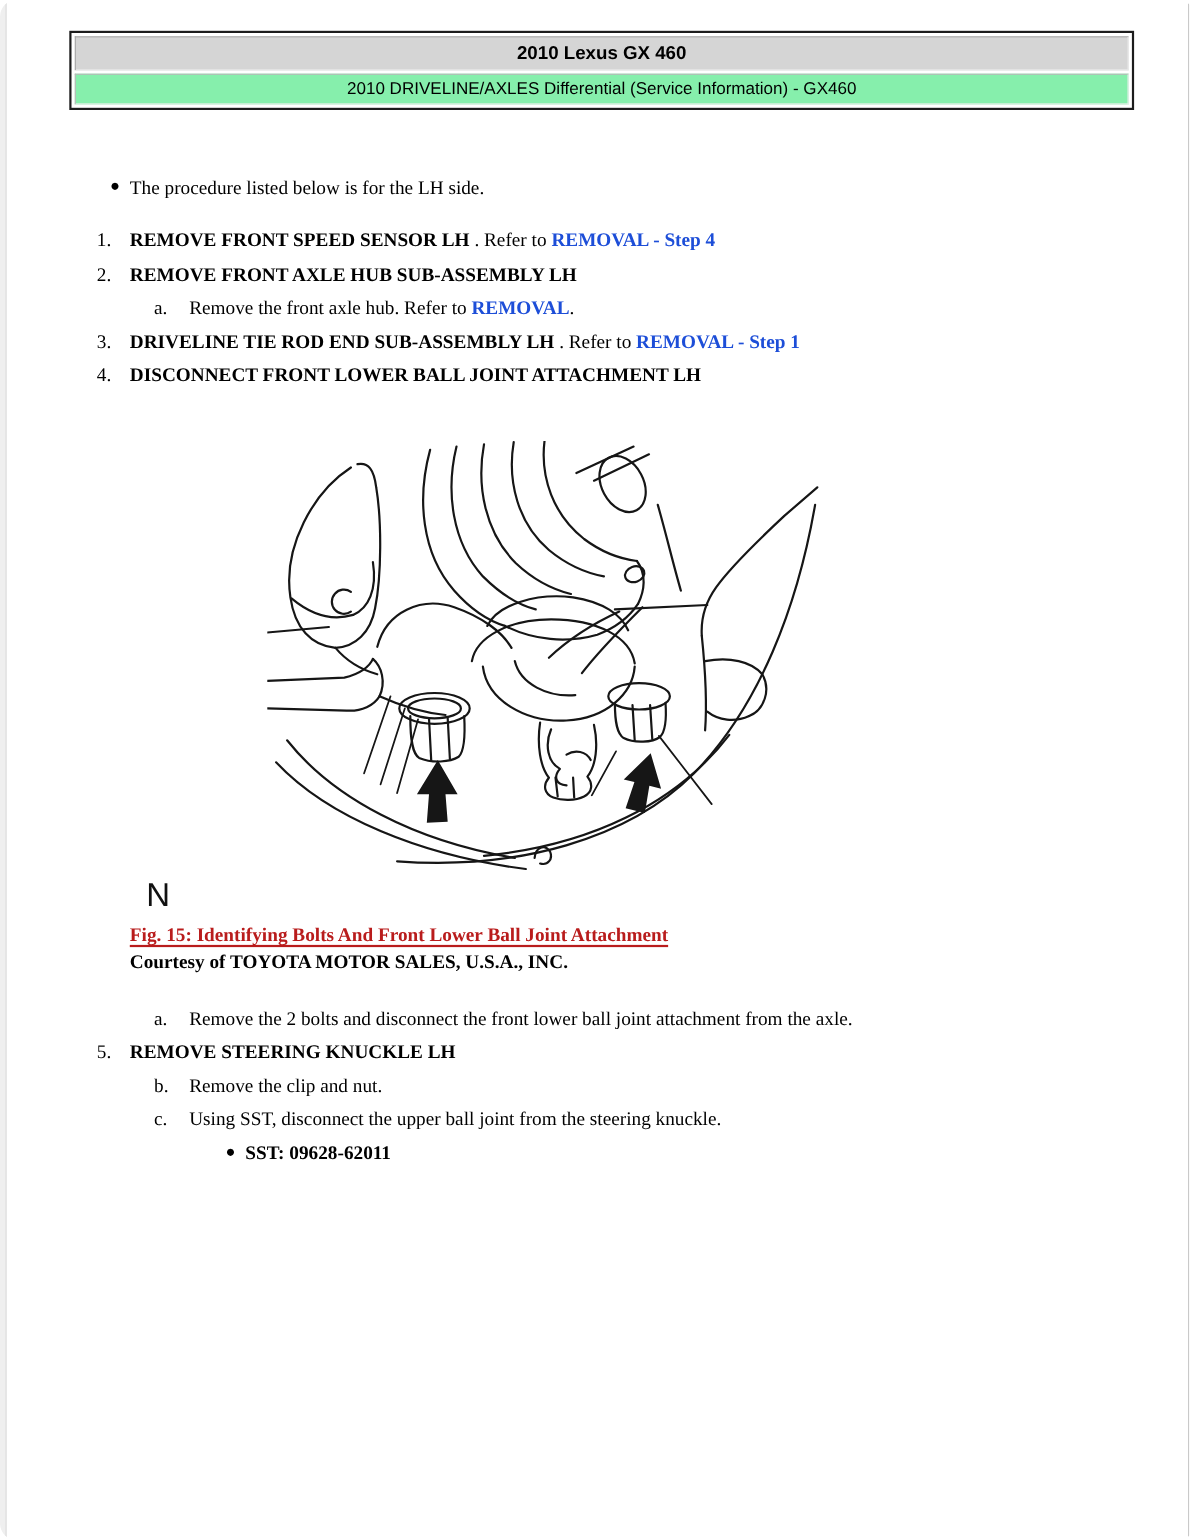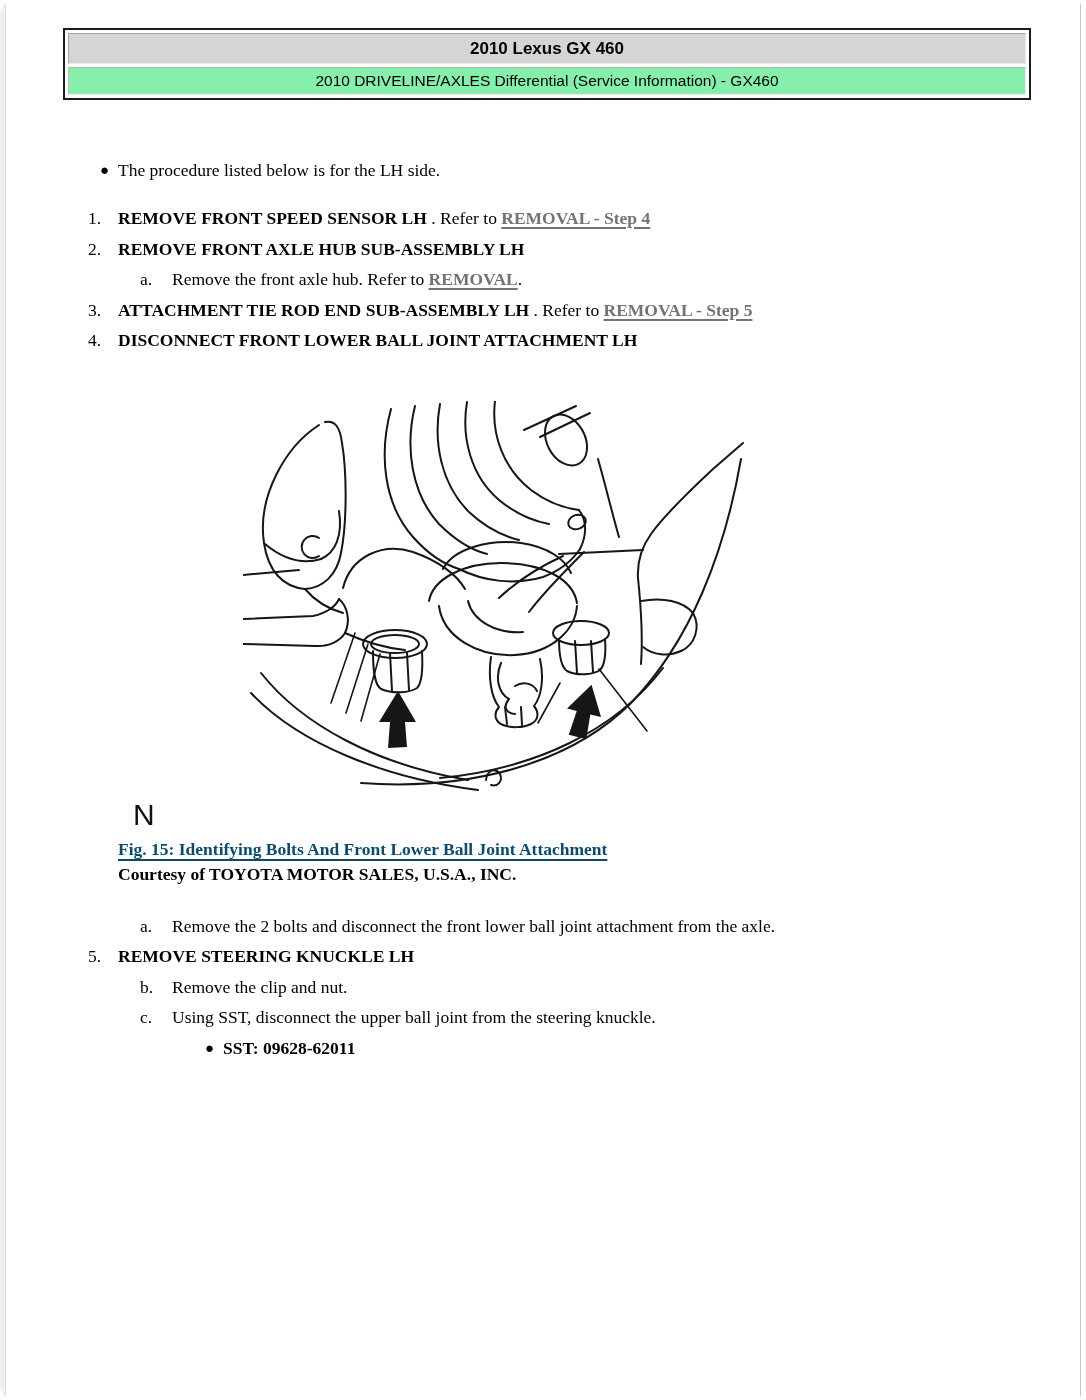--- a/index.html
+++ b/index.html
@@ -59,38 +59,38 @@
     display: inline-block; width: 18px; font-size: 15px; vertical-align: top;
   }
 
   .steps { margin-top: 18px; }
   .step-line { padding-left: 88px; line-height: 30.5px; font-size: 17.5px; }
   .step-num { display: inline-block; width: 30px; }
   .step-title { font-weight: bold; }
   .substep-line { padding-left: 140px; line-height: 30.5px; font-size: 17.5px; }
   .substep-letter { display: inline-block; width: 32px; }
   .doclink {
-    color: #737373; font-weight: bold; cursor: pointer;
-    text-decoration: underline; text-decoration-thickness: 2px; text-underline-offset: 3px;
+    color: #1d4ed8; font-weight: bold; cursor: pointer;
+    text-decoration-thickness: 2px; text-underline-offset: 3px;
   }
 
   
   .figure-wrap { margin: 45px 0 0 243px; width: 502px; height: 392px; }
   .figure-wrap svg { display: block; }
   .stray-label {
     margin: 6px 0 0 133px;
     font-family: "Liberation Sans", sans-serif;
     font-size: 30px; line-height: 32px; color: #111111;
   }
   .fig-caption {
     margin: 6px 0 0 118px;
     font-size: 17.5px; line-height: 25px; font-weight: bold;
   }
   .fig-caption .caption-link {
-    color: #0c4a6e; cursor: pointer;
+    color: #b91c1c; cursor: pointer;
     text-decoration: underline; text-decoration-thickness: 2px; text-underline-offset: 4px;
   }
   .fig-courtesy {
     margin: 0 0 0 118px;
     font-size: 17.5px; line-height: 25px; font-weight: bold;
   }
 
   .steps-after { margin-top: 24px; }
   .sst-line { padding-left: 205px; line-height: 30.5px; font-size: 17.5px; font-weight: bold; }
   .sst-line .bullet-dot { display: inline-block; width: 18px; font-size: 15px; font-weight: normal; vertical-align: top; }
@@ -119,21 +119,21 @@
       <div class="step-line">
         <span class="step-num">1.</span><span class="step-title">REMOVE FRONT SPEED SENSOR LH</span><span> . Refer to </span><a class="doclink">REMOVAL - Step 4</a>
       </div>
       <div class="step-line">
         <span class="step-num">2.</span><span class="step-title">REMOVE FRONT AXLE HUB SUB-ASSEMBLY LH</span>
       </div>
       <div class="substep-line">
         <span class="substep-letter">a.</span><span>Remove the front axle hub. Refer to </span><a class="doclink">REMOVAL</a><span>.</span>
       </div>
       <div class="step-line">
-        <span class="step-num">3.</span><span class="step-title">ATTACHMENT TIE ROD END SUB-ASSEMBLY LH</span><span> . Refer to </span><a class="doclink">REMOVAL - Step 5</a>
+        <span class="step-num">3.</span><span class="step-title">DRIVELINE TIE ROD END SUB-ASSEMBLY LH</span><span> . Refer to </span><a class="doclink">REMOVAL - Step 1</a>
       </div>
       <div class="step-line">
         <span class="step-num">4.</span><span class="step-title">DISCONNECT FRONT LOWER BALL JOINT ATTACHMENT LH</span>
       </div>
     </div>
 
     <div class="figure-wrap">
       <svg width="502" height="392" viewBox="0 0 502 392" fill="none" stroke="#161616" stroke-width="2" stroke-linecap="round" stroke-linejoin="round">
 
         <path d="M76,24 C42,46 14,96 21,142 C25,170 40,186 62,188"></path>

